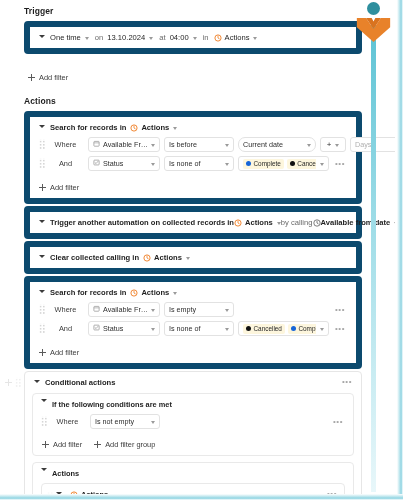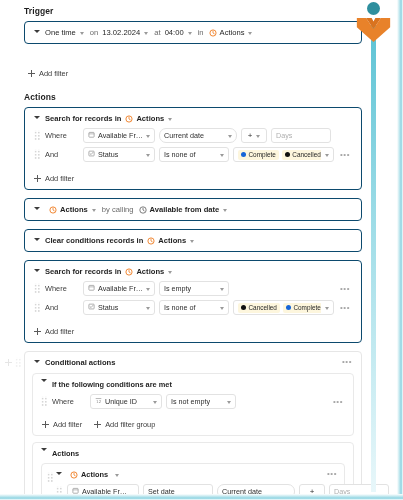--- a/index.html
+++ b/index.html
@@ -80,43 +80,43 @@
   .chev {
     display: inline-block; width: 0; height: 0; flex: 0 0 auto;
     border-left: 2.6px solid transparent;
     border-right: 2.6px solid transparent;
     border-top: 3.2px solid #9a9a9a;
     margin-left: 4px; position: relative; top: 1px;
   }
 
   
   .card {
-    border: 1px solid #0c4a6e; border-radius: 4px;
-    background: #ffffff; margin-bottom: 8px;
+    border: 6px solid #0c4a6e; border-radius: 4px;
+    background: #ffffff; margin-bottom: 2px;
   }
   .card.flat { padding: 6px 9px; }
   .card-head {
     display: flex; align-items: center;
     font-size: 7.6px; font-weight: bold; color: #1f1f1f;
     padding: 6px 9px 5px 9px; white-space: nowrap;
   }
   .card-body { padding: 0 9px 5px 9px; }
 
   .row-text { display: flex; align-items: center; font-size: 7.6px; color: #1f1f1f; white-space: nowrap; }
   .muted { color: #6a6a6a; font-weight: normal; }
 
   
   .frow { display: flex; align-items: center; gap: 4px; margin-bottom: 4px; }
   .drag {
     width: 7px; height: 11px; flex: 0 0 auto; opacity: .55;
     background-image: radial-gradient(#b5b5b5 45%, transparent 46%);
     background-size: 3.2px 3.2px; background-position: 0 1px;
   }
   .conj {
-    width: 34px; flex: 0 0 auto; text-align: left;
+    width: 34px; flex: 0 0 auto; text-align: center;
     font-size: 7.4px; color: #3b3b3b; padding-right: 3px;
   }
   .ctl {
     display: flex; align-items: center; justify-content: space-between;
     height: 15px; border: 1px solid #e2e2e2; border-radius: 3px;
     background: #fff; font-size: 7.2px; color: #2e2e2e;
     padding: 0 4px; white-space: nowrap; overflow: hidden;
   }
   .ctl .lbl { overflow: hidden; text-overflow: ellipsis; display:flex; align-items:flex-start; gap:3px; }
   .ctl.ph { color: #b0b0b0; }
@@ -203,21 +203,21 @@
     <div class="section-title">Trigger</div>
 
     <div class="card flat">
       <div class="row-text">
         <span class="caret"></span>
         <span>One time</span>
         <span class="chev"></span>
         <span style="width:6px"></span>
         <span class="muted">on</span>
         <span style="width:4px"></span>
-        <span>13.02.2024</span>
+        <span>13.10.2024</span>
         <span class="chev"></span>
         <span style="width:6px"></span>
         <span class="muted">at</span>
         <span style="width:4px"></span>
         <span>04:00</span>
         <span class="chev"></span>
         <span style="width:6px"></span>
         <span class="muted">in</span>
         <span style="width:5px"></span>
         <span class="apill">
@@ -267,20 +267,24 @@
           <span class="ctl w-field">
             <span class="lbl">
               <svg class="ficon" viewBox="0 0 16 16">
                 <rect x="2" y="3.2" width="12" height="11" rx="1.6" fill="none" stroke="#8a8a8a" stroke-width="1.5"></rect>
                 <path d="M2 6.6 H14" stroke="#8a8a8a" stroke-width="1.3"></path>
               </svg>
               <span>Available Fr…</span>
             </span>
             <span class="chev"></span>
           </span>
+          <span class="ctl w-op">
+            <span class="lbl">Is before</span>
+            <span class="chev"></span>
+          </span>
           <span class="ctl w-val">
             <span class="lbl">Current date</span>
             <span class="chev"></span>
           </span>
           <span class="ctl w-step">
             <span class="lbl" style="font-size:8px">+</span>
             <span class="chev"></span>
           </span>
           <span class="ctl w-days ph">
             <span class="lbl">Days</span>
@@ -327,20 +331,21 @@
         <span class="addlink">
           <span class="plus"></span>
           <span>Add filter</span>
         </span>
       </div>
     </div>
 
     <div class="card flat">
       <div class="row-text">
         <span class="caret"></span>
+        <span style="font-weight:bold">Trigger another automation on collected records in</span>
         <span style="width:4px"></span>
         <span class="apill">
           <svg class="aicon" viewBox="0 0 16 16">
             <circle cx="8" cy="8" r="6.2" fill="none" stroke="#ef7d22" stroke-width="1.8"></circle>
             <path d="M8 4.2 L8 8 L10.6 9.6" fill="none" stroke="#ef7d22" stroke-width="1.6" stroke-linecap="round"></path>
           </svg>
           <span style="font-weight:bold">Actions</span>
         </span>
         <span class="chev"></span>
         <span style="width:6px"></span>
@@ -352,21 +357,21 @@
         </svg>
         <span style="width:3px"></span>
         <span style="font-weight:bold">Available from date</span>
         <span class="chev"></span>
       </div>
     </div>
 
     <div class="card flat">
       <div class="row-text">
         <span class="caret"></span>
-        <span style="font-weight:bold">Clear conditions records in</span>
+        <span style="font-weight:bold">Clear collected calling in</span>
         <span style="width:4px"></span>
         <span class="apill">
           <svg class="aicon" viewBox="0 0 16 16">
             <circle cx="8" cy="8" r="6.2" fill="none" stroke="#ef7d22" stroke-width="1.8"></circle>
             <path d="M8 4.2 L8 8 L10.6 9.6" fill="none" stroke="#ef7d22" stroke-width="1.6" stroke-linecap="round"></path>
           </svg>
           <span style="font-weight:bold">Actions</span>
         </span>
         <span class="chev"></span>
       </div>
@@ -467,30 +472,20 @@
 
         <div class="inner-card">
           <div class="sub-head">
             <span class="caret"></span>
             <span>If the following conditions are met</span>
           </div>
           <div class="card-body" style="padding:0 8px 4px 8px">
             <div class="frow">
               <span class="drag"></span>
               <span class="conj">Where</span>
-              <span class="ctl w-field">
-                <span class="lbl">
-                  <svg class="ficon" viewBox="0 0 16 16">
-                    <path d="M2.5 3.5 H13.5" stroke="#8a8a8a" stroke-width="1.4" stroke-linecap="round"></path>
-                    <text x="3" y="13" font-size="9" fill="#8a8a8a" font-family="DejaVu Sans, sans-serif">12</text>
-                  </svg>
-                  <span>Unique ID</span>
-                </span>
-                <span class="chev"></span>
-              </span>
               <span class="ctl w-op">
                 <span class="lbl">Is not empty</span>
                 <span class="chev"></span>
               </span>
               <span style="flex:1 1 auto"></span>
               <span class="dots">•••</span>
             </div>
           </div>
           <div class="addrow">
             <span class="addlink">

